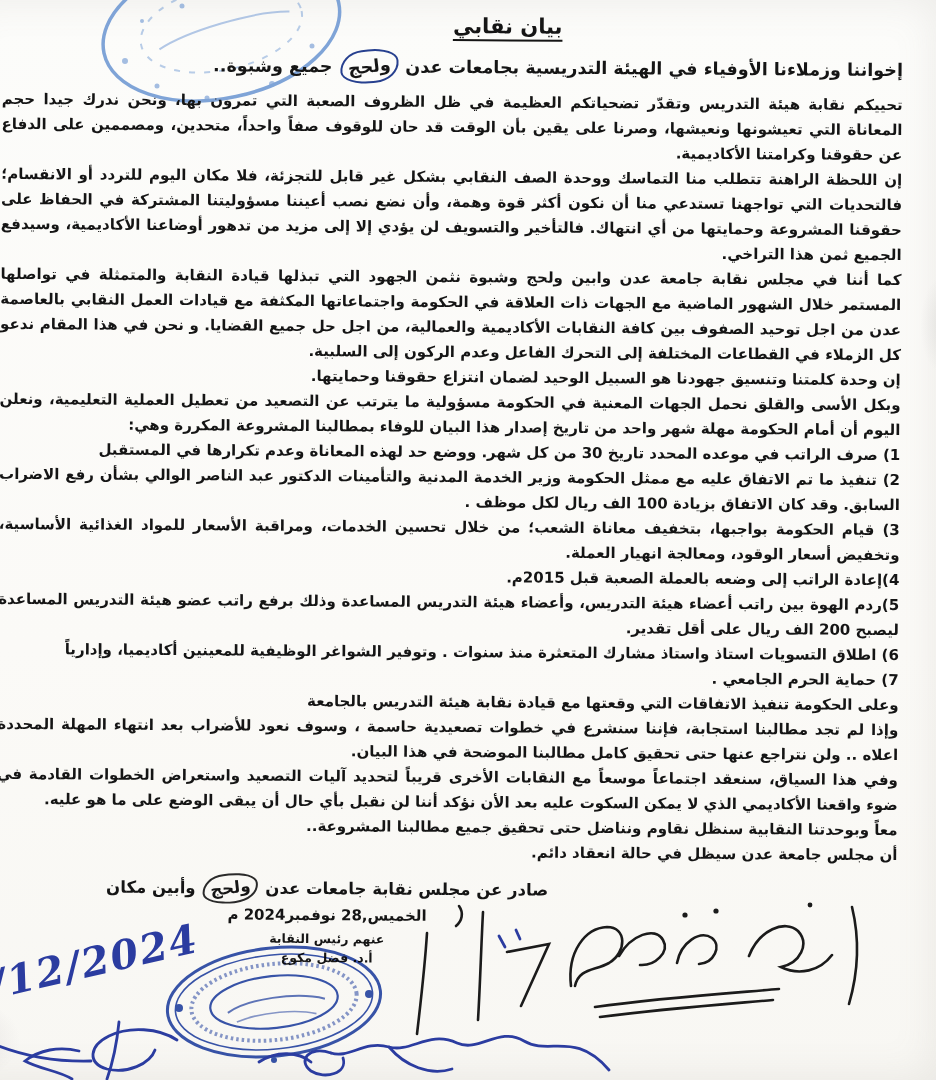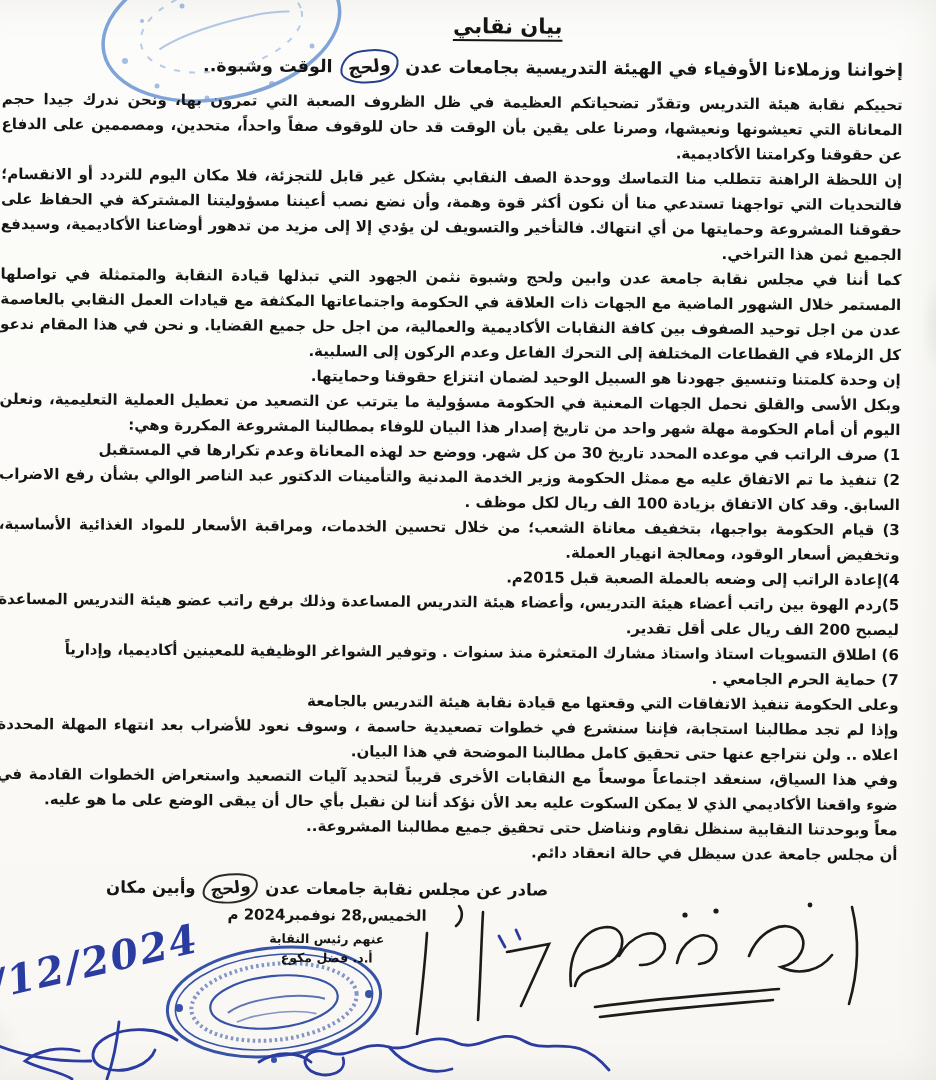--- a/index.html
+++ b/index.html
@@ -66,21 +66,21 @@
         <circle cx="225" cy="80" r="2.5"></circle>
         <circle cx="95" cy="40" r="2.5"></circle>
       <circle cx="160" cy="28" r="2.5"></circle>
         <circle cx="55" cy="55" r="2"></circle>
     </g>
   </svg>
 
   <div class="content">
     <h1 class="title">بيان نقابي</h1>
 
-    <p class="salutation"><span>إخواننا وزملاءنا الأوفياء في الهيئة التدريسية بجامعات عدن </span><span class="circled">ولحج</span><span> الوقت وشبوة..</span></p>
+    <p class="salutation"><span>إخواننا وزملاءنا الأوفياء في الهيئة التدريسية بجامعات عدن </span><span class="circled">ولحج</span><span> جميع وشبوة..</span></p>
 
     <p class="par">تحييكم نقابة هيئة التدريس وتقدّر تضحياتكم العظيمة في ظل الظروف الصعبة التي تمرون بها، ونحن ندرك جيدا حجم المعاناة التي تعيشونها ونعيشها، وصرنا على يقين بأن الوقت قد حان للوقوف صفاً واحداً، متحدين، ومصممين على الدفاع عن حقوقنا وكرامتنا الأكاديمية.</p>
     <p class="par">إن اللحظة الراهنة تتطلب منا التماسك ووحدة الصف النقابي بشكل غير قابل للتجزئة، فلا مكان اليوم للتردد أو الانقسام؛ فالتحديات التي تواجهنا تستدعي منا أن نكون أكثر قوة وهمة، وأن نضع نصب أعيننا مسؤوليتنا المشتركة في الحفاظ على حقوقنا المشروعة وحمايتها من أي انتهاك. فالتأخير والتسويف لن يؤدي إلا إلى مزيد من تدهور أوضاعنا الأكاديمية، وسيدفع الجميع ثمن هذا التراخي.</p>
     <p class="par">كما أننا في مجلس نقابة جامعة عدن وابين ولحج وشبوة نثمن الجهود التي تبذلها قيادة النقابة والمتمثلة في تواصلها المستمر خلال الشهور الماضية مع الجهات ذات العلاقة في الحكومة واجتماعاتها المكثفة مع قيادات العمل النقابي بالعاصمة عدن من اجل توحيد الصفوف بين كافة النقابات الأكاديمية والعمالية، من اجل حل جميع القضايا. و نحن في هذا المقام ندعو كل الزملاء في القطاعات المختلفة إلى التحرك الفاعل وعدم الركون إلى السلبية.</p>
     <p class="par">إن وحدة كلمتنا وتنسيق جهودنا هو السبيل الوحيد لضمان انتزاع حقوقنا وحمايتها.</p>
     <p class="par">وبكل الأسى والقلق نحمل الجهات المعنية في الحكومة مسؤولية ما يترتب عن التصعيد من تعطيل العملية التعليمية، ونعلن اليوم أن أمام الحكومة مهلة شهر واحد من تاريخ إصدار هذا البيان للوفاء بمطالبنا المشروعة المكررة وهي:</p>
 
     <div class="demands">
       <p class="demand">1) صرف الراتب في موعده المحدد تاريخ 30 من كل شهر. ووضع حد لهذه المعاناة وعدم تكرارها في المستقبل</p>
       <p class="demand">2) تنفيذ ما تم الاتفاق عليه مع ممثل الحكومة وزير الخدمة المدنية والتأمينات الدكتور عبد الناصر الوالي بشأن رفع الاضراب السابق. وقد كان الاتفاق بزيادة 100 الف ريال لكل موظف .</p>

